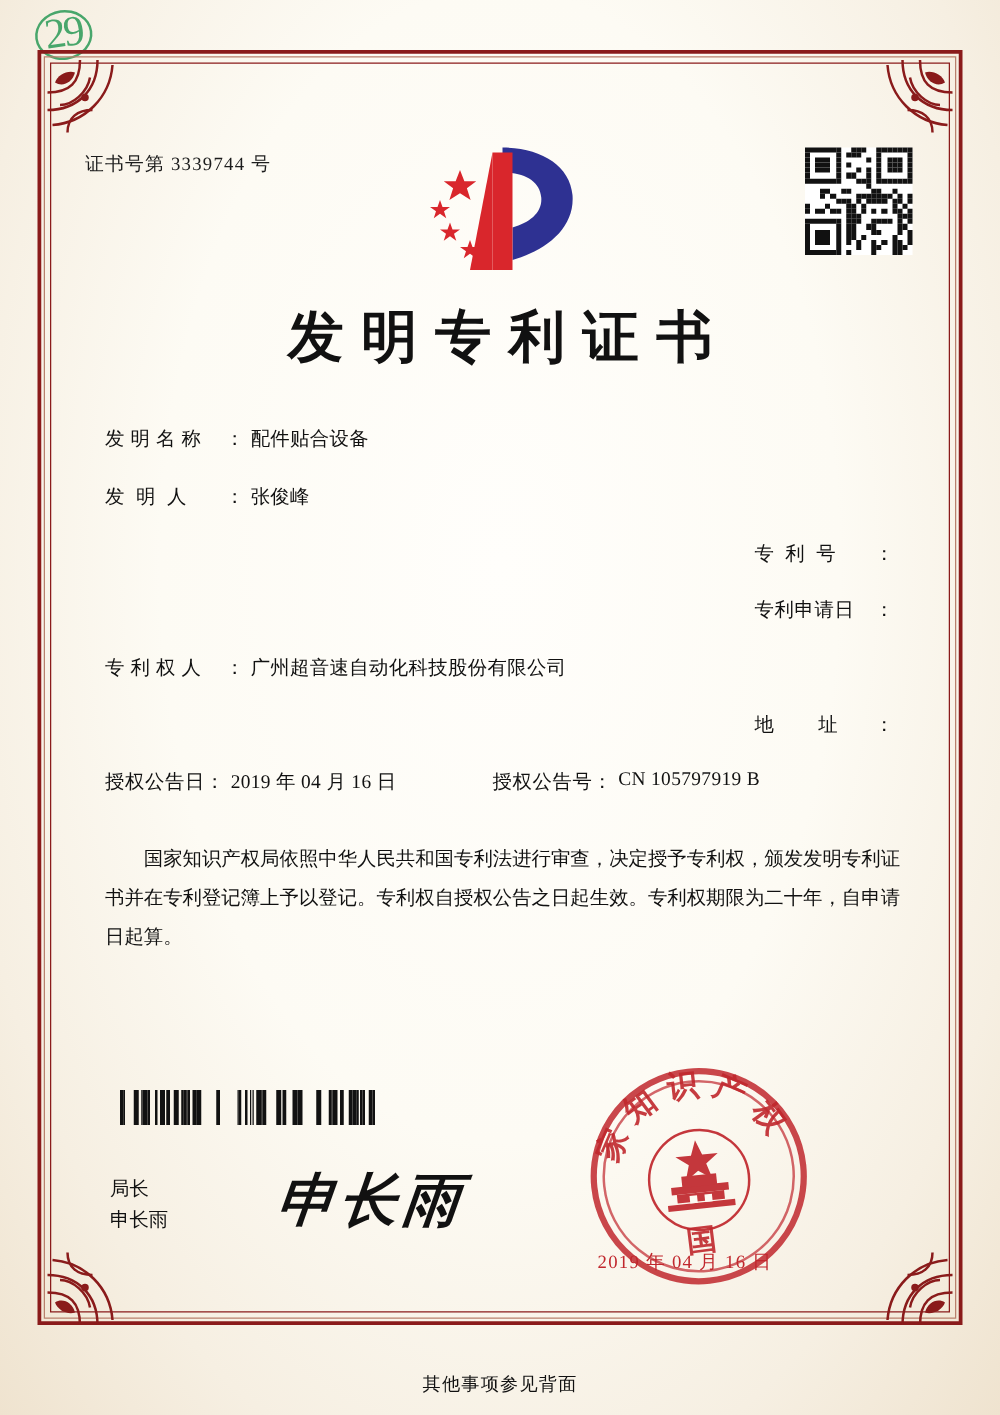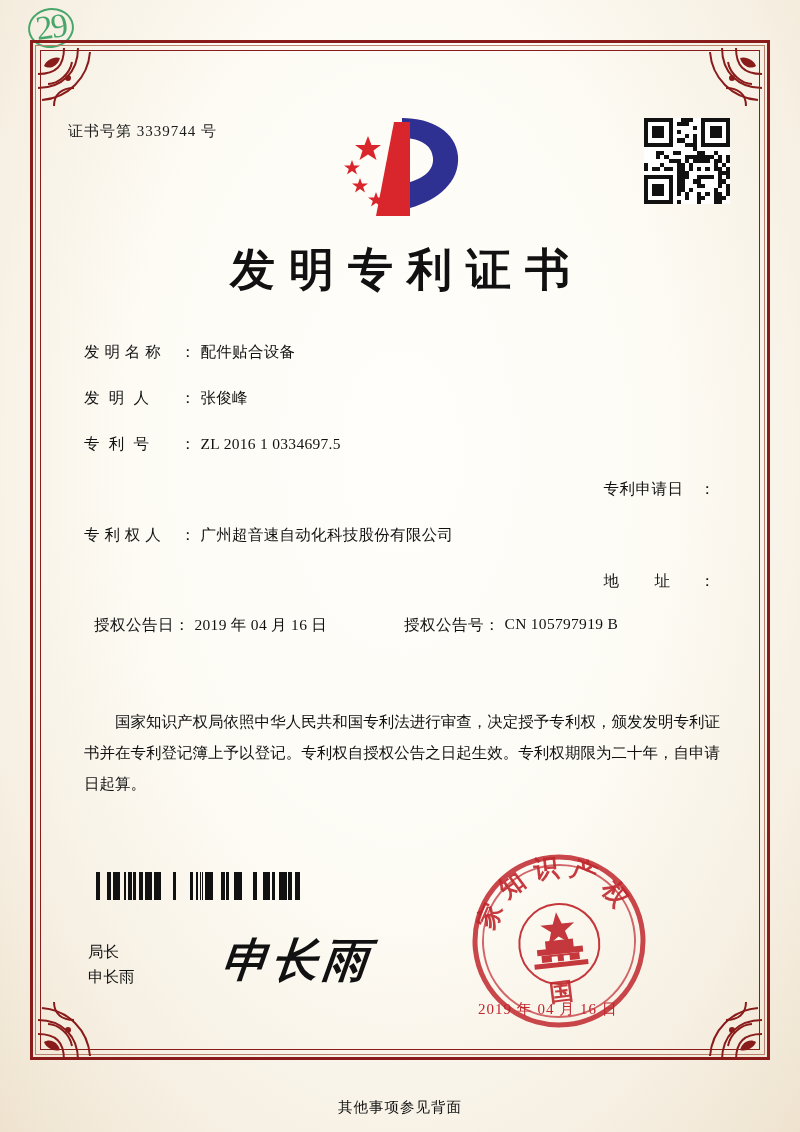--- a/index.html
+++ b/index.html
@@ -161,30 +161,29 @@
     letter-spacing: .5px;
   }
   .f-w1 { width: 96px; }      
   .field-colon { flex: 0 0 auto; padding-right: 5px; }
   .field-value { flex: 1 1 auto; letter-spacing: .3px; }
   .value-line2 { display:block; }
 
   .row-two {
     display: flex;
     margin-bottom: 10px;
-    margin-left: 10px;
   }
   .row-two .half { display: flex; }
   .row-two .half.left { width: 310px; }
 
   
   .paras {
     position: absolute;
     left: 84px;
-    top: 706px;
+    top: 672px;
     width: 636px;
     font-family: "Liberation Serif", serif;
     font-size: 15.5px;
     line-height: 2.0;
     color: #111;
     text-align: justify;
   }
   .paras p {
     margin: 0 0 6px 0;
     text-indent: 2em;
@@ -806,21 +805,20 @@
 
     <div class="field-row">
       <span class="field-label f-w1">发  明  人</span>
       <span class="field-colon">：</span>
       <span class="field-value">张俊峰</span>
     </div>
 
     <div class="field-row">
       <span class="field-label f-w1">专  利  号</span>
       <span class="field-colon">：</span>
-      <span class="field-value">ZL 2016 1 0334697.5</span>
     </div>
 
     <div class="field-row">
       <span class="field-label f-w1">专利申请日</span>
       <span class="field-colon">：</span>
     </div>
 
     <div class="field-row">
       <span class="field-label f-w1">专 利 权 人</span>
       <span class="field-colon">：</span>

